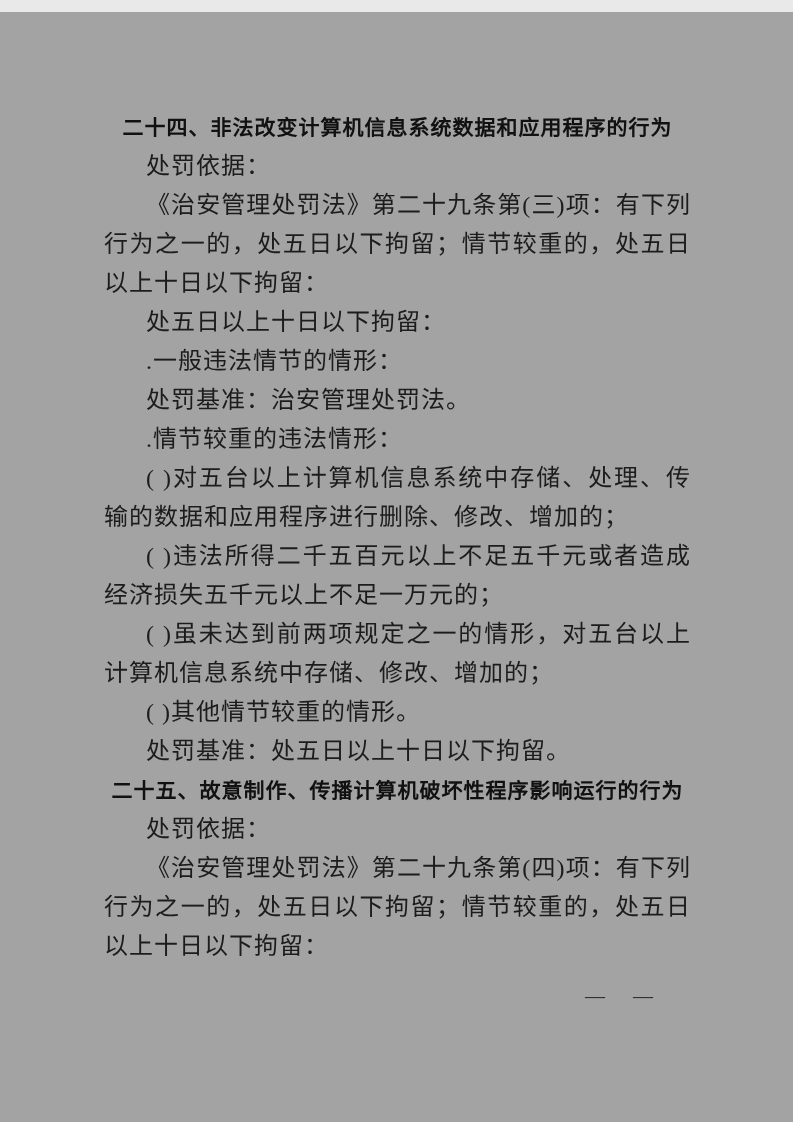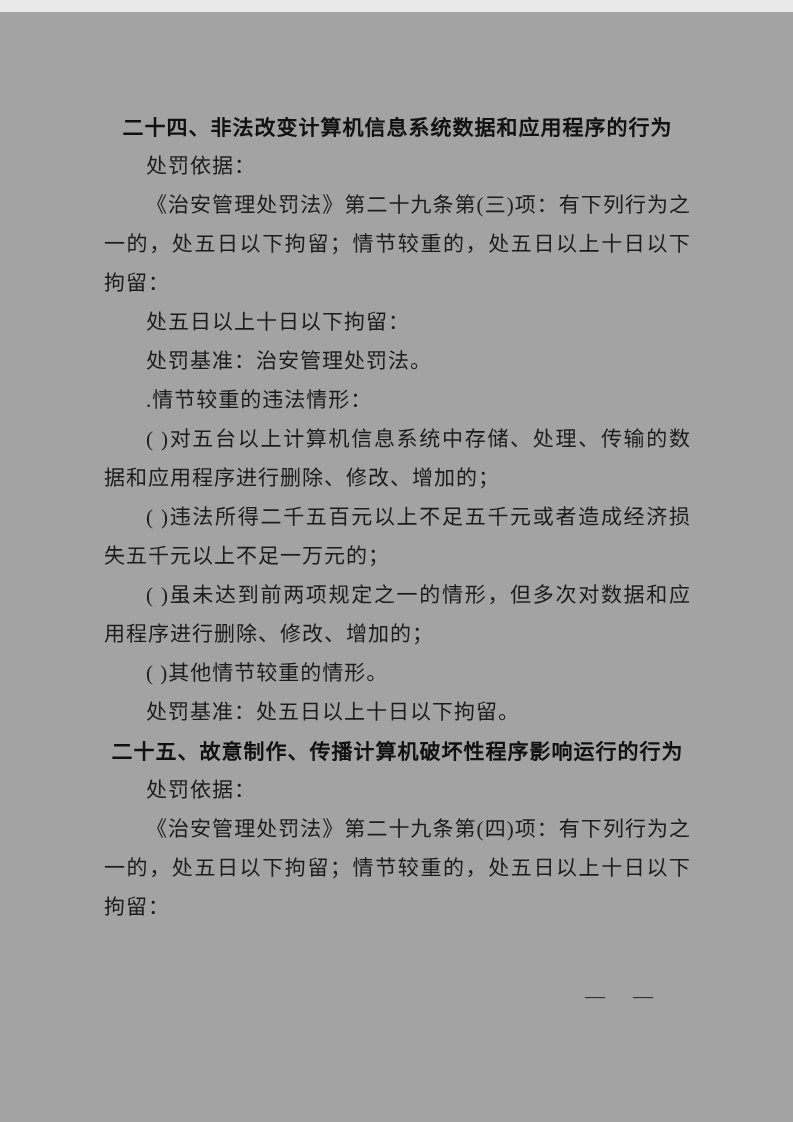--- a/index.html
+++ b/index.html
@@ -18,21 +18,21 @@
     color: #1c1c1c;
   }
   .textblock {
     position: absolute;
     left: 104px;
     top: 96px;
     width: 587px;
   }
   .para {
     margin: 0;
-    font-size: 21px;
+    font-size: 24px;
     line-height: 39px;
     letter-spacing: 1px;
     text-align: justify;
     text-indent: 42px;
     word-break: break-all;
   }
   .heading {
     margin: 0;
     font-size: 21px;
     line-height: 39px;
@@ -58,25 +58,26 @@
 </head>
 <body>
 
 <div class="page">
 
   <div class="textblock">
     <h2 class="heading">二十四、非法改变计算机信息系统数据和应用程序的行为</h2>
     <p class="para">处罚依据：</p>
     <p class="para">《治安管理处罚法》第二十九条第(三)项：有下列行为之一的，处五日以下拘留；情节较重的，处五日以上十日以下拘留：</p>
     <p class="para">处五日以上十日以下拘留：</p>
+    <p class="para">.一般违法情节的情形：</p>
     <p class="para">处罚基准：治安管理处罚法。</p>
     <p class="para">.情节较重的违法情形：</p>
     <p class="para">( )对五台以上计算机信息系统中存储、处理、传输的数据和应用程序进行删除、修改、增加的；</p>
     <p class="para">( )违法所得二千五百元以上不足五千元或者造成经济损失五千元以上不足一万元的；</p>
-    <p class="para">( )虽未达到前两项规定之一的情形，但多次对数据和应用程序进行删除、修改、增加的；</p>
+    <p class="para">( )虽未达到前两项规定之一的情形，对五台以上计算机信息系统中存储、修改、增加的；</p>
     <p class="para">( )其他情节较重的情形。</p>
     <p class="para">处罚基准：处五日以上十日以下拘留。</p>
     <h2 class="heading">二十五、故意制作、传播计算机破坏性程序影响运行的行为</h2>
     <p class="para">处罚依据：</p>
     <p class="para">《治安管理处罚法》第二十九条第(四)项：有下列行为之一的，处五日以下拘留；情节较重的，处五日以上十日以下拘留：</p>
   </div>
 
   <div class="footer">
     <span class="dash-left">—</span><span class="dash-right">—</span>
   </div>

